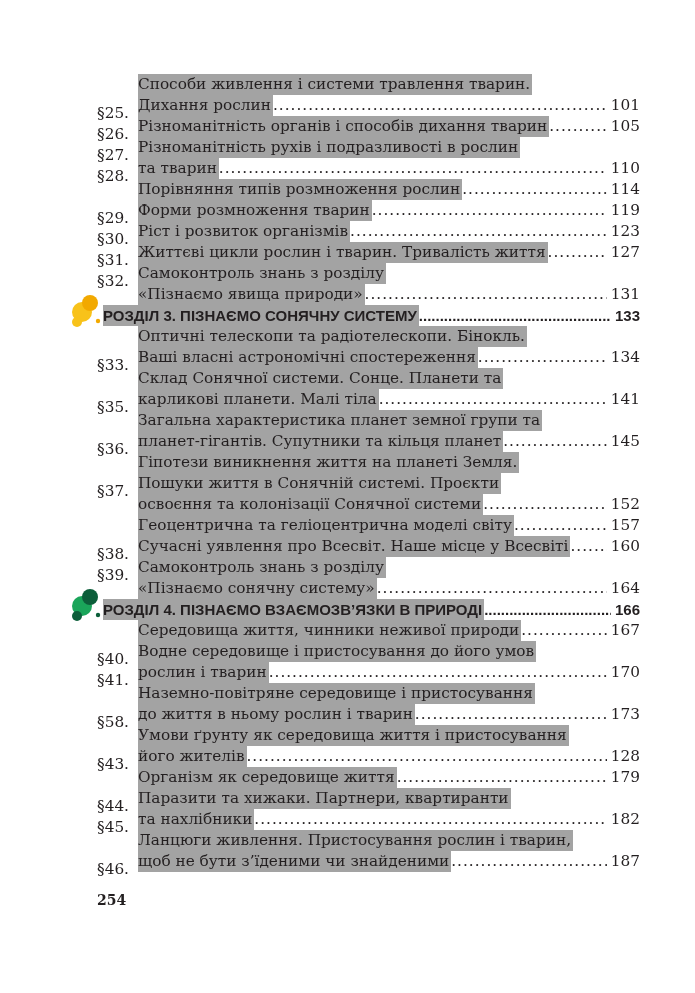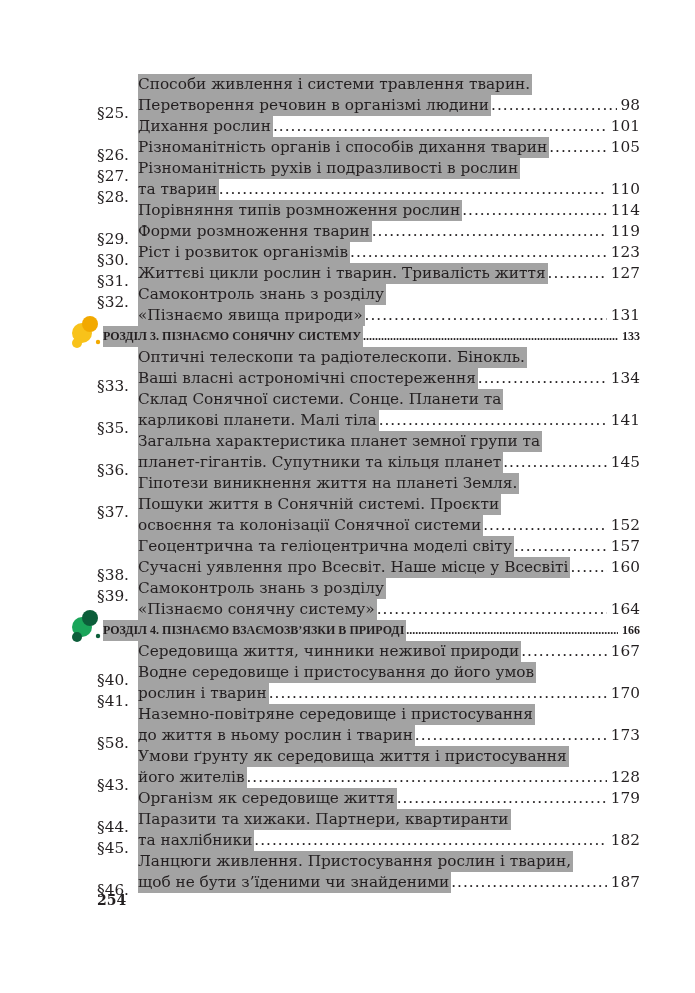--- a/index.html
+++ b/index.html
@@ -9,44 +9,37 @@
     overflow: hidden;
   }
   .toc { position: absolute; left: 97px; top: 74px; width: 543px; }
   .row { position: relative; height: 21px; line-height: 21px; font-size: 15.3px; white-space: nowrap; }
   .num { position: absolute; left: 0; top: 0; margin-top: 29px; }
   .text { position: absolute; left: 41px; right: 0; top: 0; display: flex; }
   .t { flex: 0 0 auto; background: #a3a3a3; padding-right: 2px; }
   .dots { flex: 1 1 auto; overflow: hidden; letter-spacing: 1px; }
   .dots::before { content: "................................................................................................................................................"; }
   .pg { flex: 0 0 auto; padding-left: 4px; }
-  .section { font-family: Liberation Serif, serif; font-weight: bold; font-size: 12px; }
+  .section { font-family: Liberation Sans, sans-serif; font-weight: bold; font-size: 15px; }
   .section .text { left: 6px; }
   .section .dots { letter-spacing: 0px; }
   .page-number { position: absolute; left: 97px; top: 892px; font-weight: bold; font-size: 14px; }
   .icon { position: absolute; }
 </style>
 </head>
 <body>
 
 <div class="toc" id="toc">
     <div class="entry">
       <div class="row">
         <span class="num">§25.</span>
         <div class="text">
           <span class="t">Способи живлення і системи травлення тварин.</span>
         </div>
       </div>
-      <div class="row">
-        <div class="text">
-          <span class="t">Перетворення речовин в організмі людини</span>
-          <span class="dots"></span>
-          <span class="pg">98</span>
-        </div>
-      </div>
     </div>
     <div class="entry">
       <div class="row">
         <span class="num">§26.</span>
         <div class="text">
           <span class="t">Дихання рослин</span>
           <span class="dots"></span>
           <span class="pg">101</span>
         </div>
       </div>

